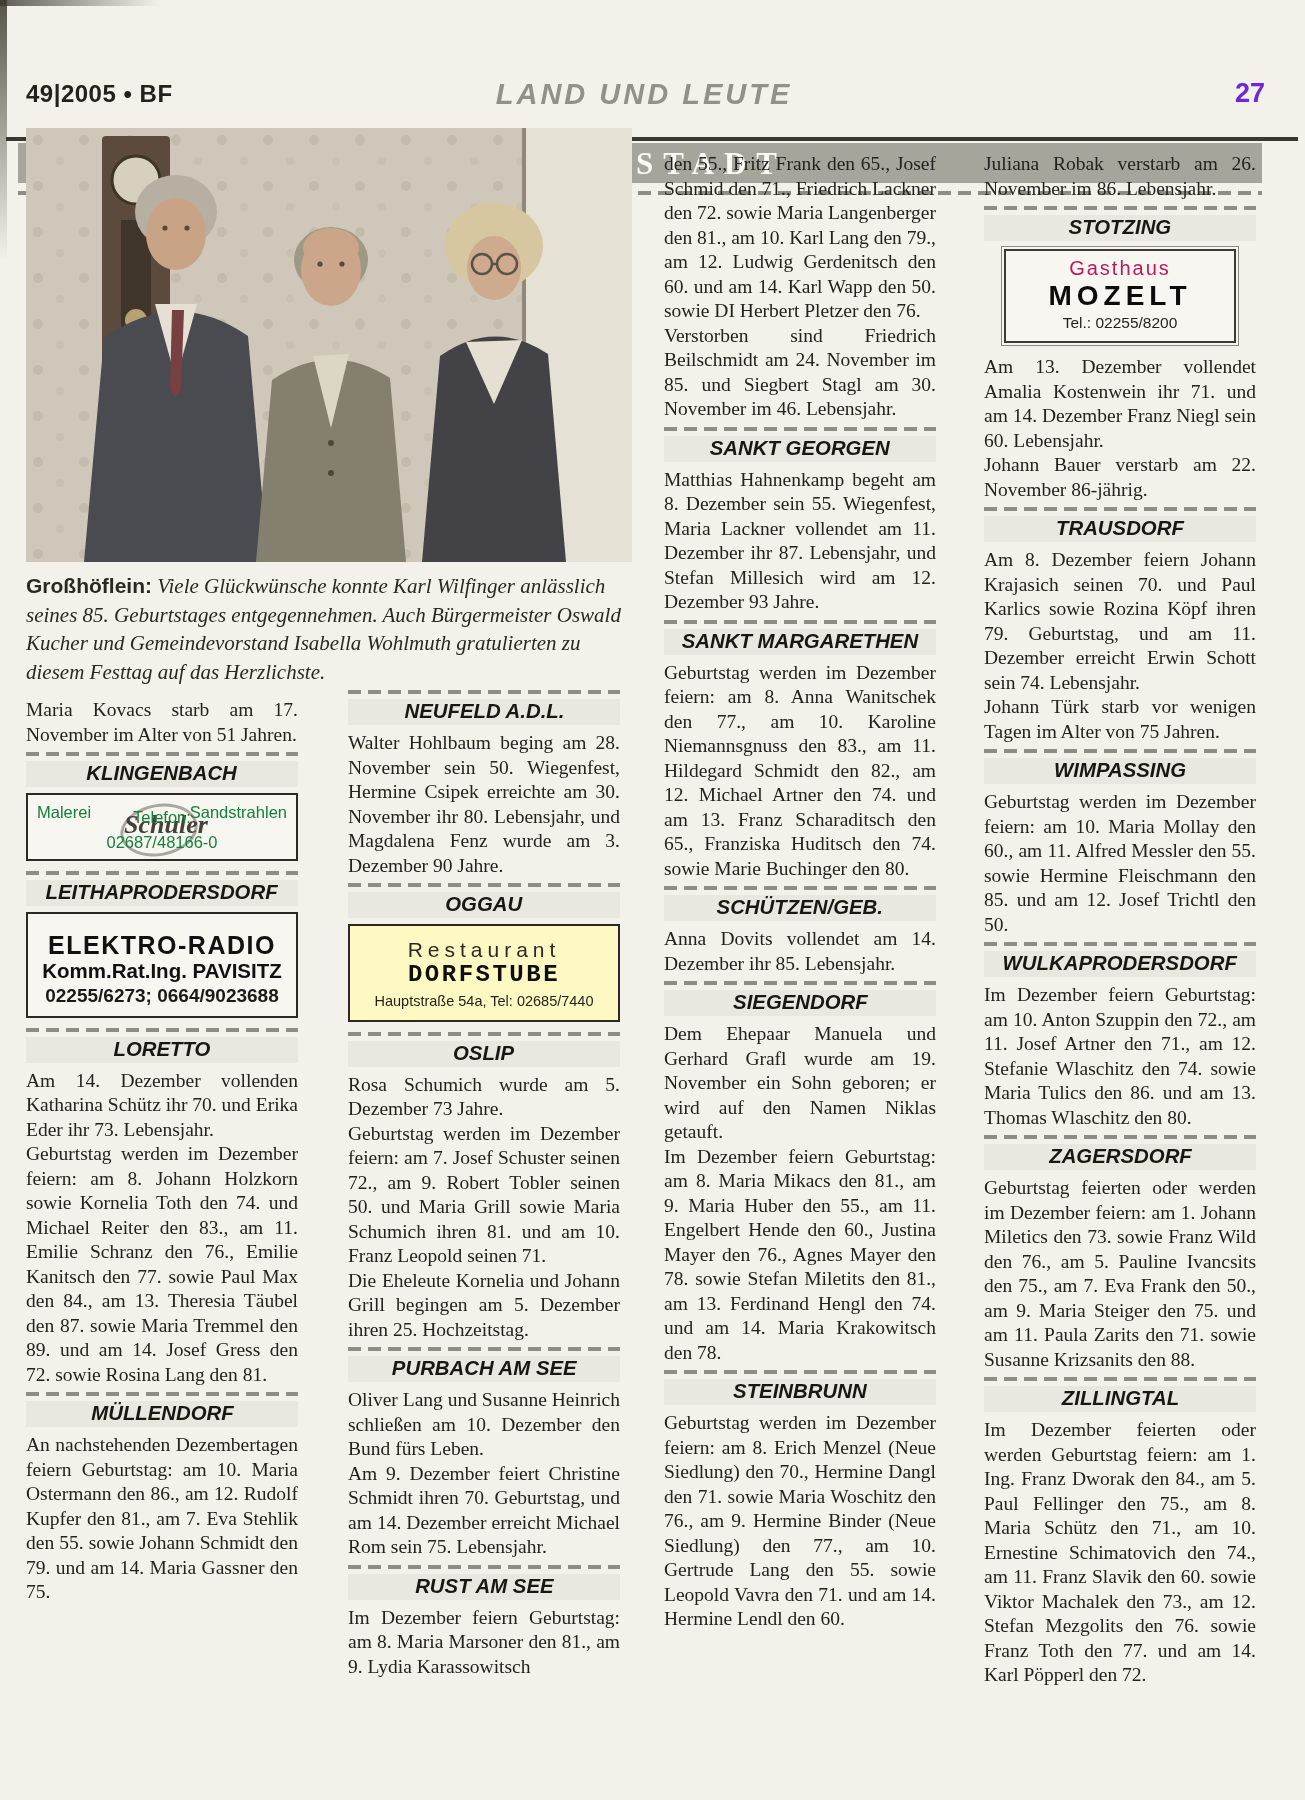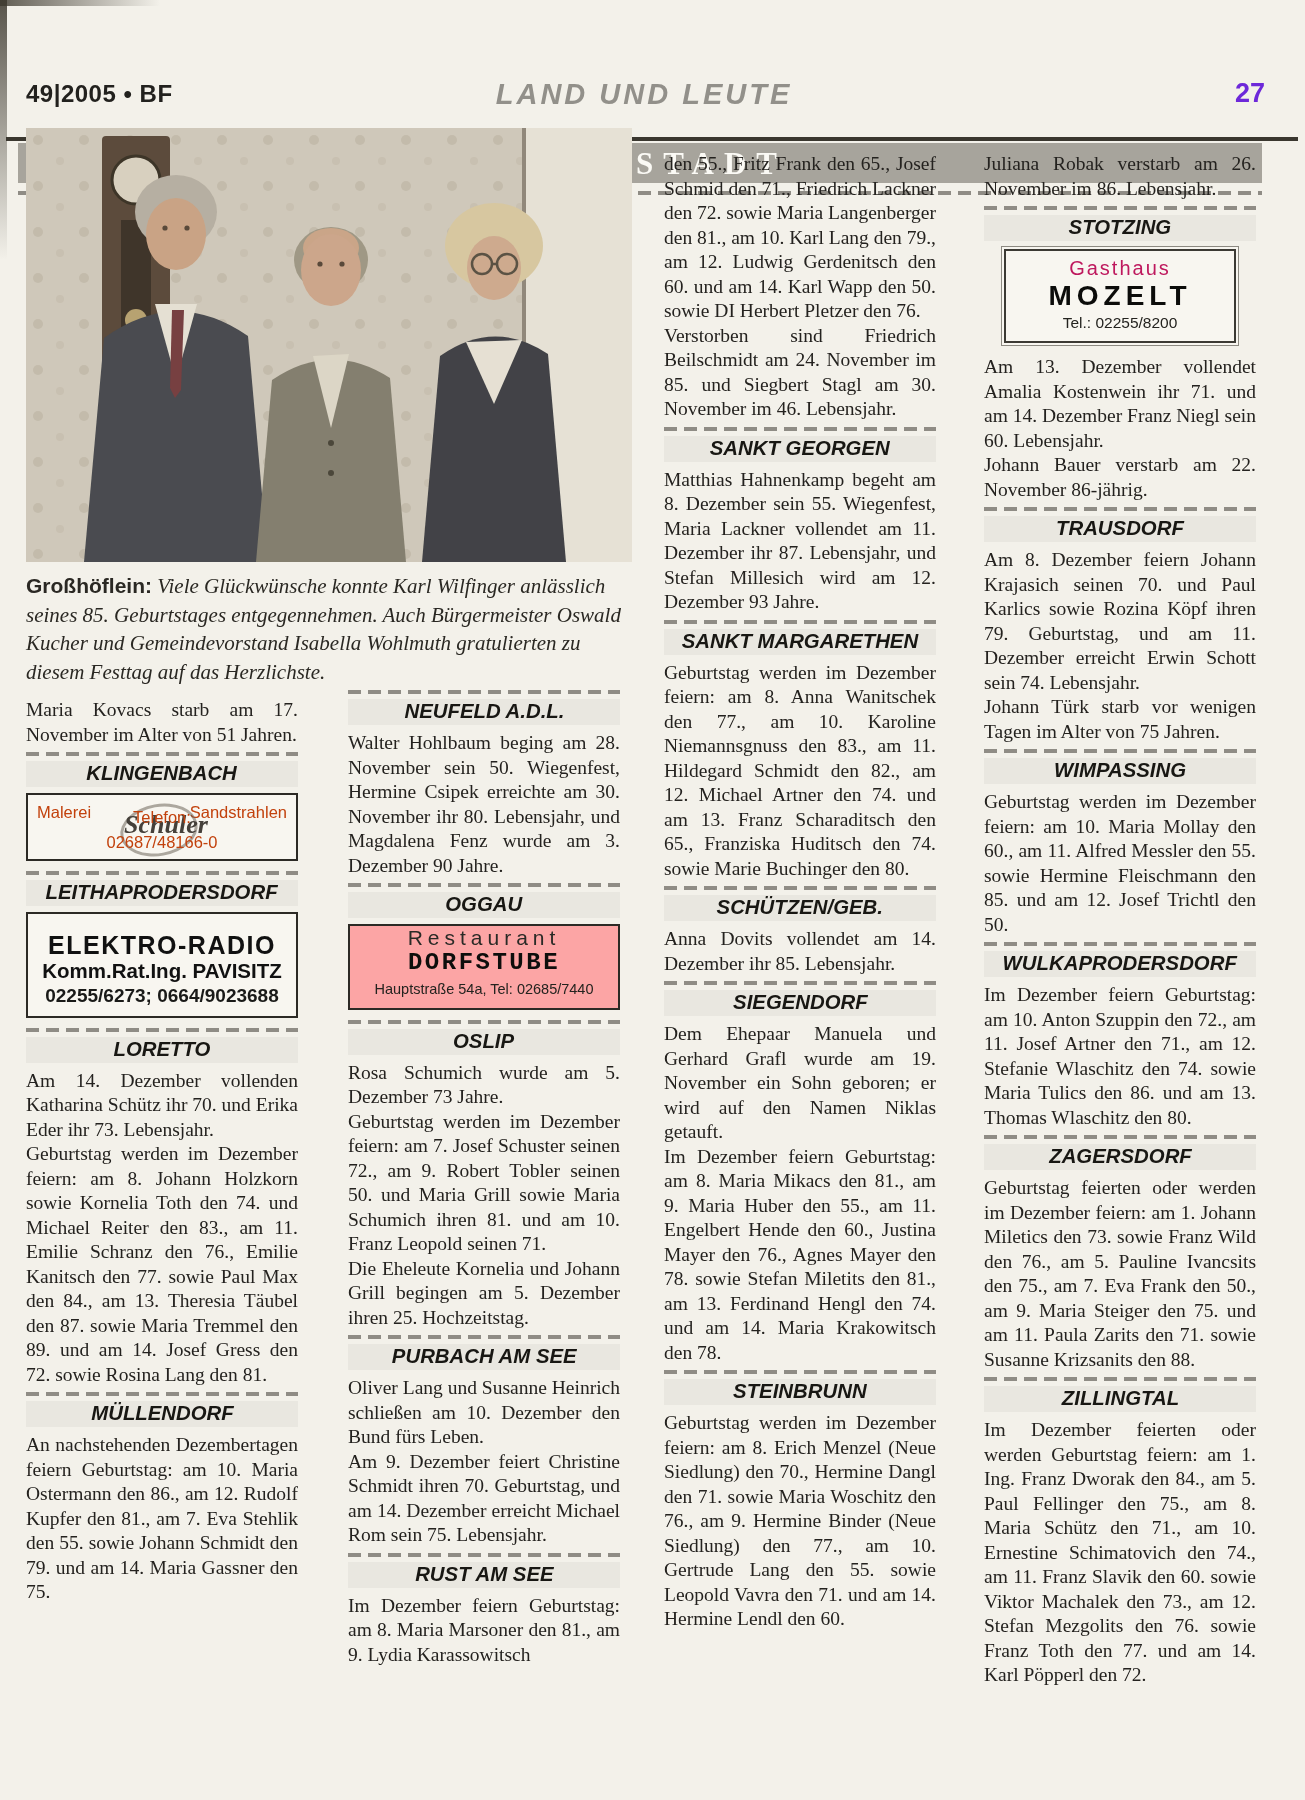--- a/index.html
+++ b/index.html
@@ -54,33 +54,33 @@
   .sec .dash { margin-bottom:5px; }
   .sec .band { background:#e9e7e0; height:26px; line-height:26px; text-align:center; }
   .town { display:inline-block; white-space:nowrap; transform:scaleX(.97);
     font:italic 800 21px "Liberation Sans", sans-serif; color:#181713; letter-spacing:0; }
 
   
   .adbox { border:2.5px solid #2c2a25; background:#f8f6f0; margin:5px 0 10px;
     font-family:"Liberation Sans", sans-serif; text-align:center; }
   .ad-schuler { position:relative; height:64px; }
   .ad-schuler .row { position:absolute; left:9px; right:9px; display:flex;
-    justify-content:space-between; font-size:16.5px; color:#c2410c; }
+    justify-content:space-between; font-size:16.5px; color:#15803d; }
   .ad-schuler .row.top { top:5px; }
   .ad-schuler .row.bot { bottom:5px;flex-direction:column; }
   .schuler-logo { position:absolute; left:50%; top:50%; width:0; height:0; }
   .schuler-logo .swirl { position:absolute; left:-42px; top:-23px; width:72px; height:46px;
     border:3px solid rgba(95,88,76,.5); border-radius:50%; transform:rotate(-10deg); }
   .schuler-logo b { position:absolute; left:-38px; top:-17px; white-space:nowrap;
     font:italic 800 26px "Liberation Serif", serif; color:#45403a; }
   .ad-elektro { padding:19px 2px 7px; }
   .ad-elektro .l1 { font-size:25px; font-weight:800; letter-spacing:1.5px; color:#111; }
   .ad-elektro .l2 { font-size:20.5px; font-weight:800; color:#111; margin-top:1px; }
   .ad-elektro .l3 { font-size:19px; font-weight:600; color:#1a1a18; margin-top:1px; }
-  .ad-dorfstube { background:#fca5a5; padding:0 2px 6px; }
+  .ad-dorfstube { background:#fef9c3; padding:12px 2px 6px; }
   .ad-dorfstube .l1 { font-size:21px; letter-spacing:5px; color:#2a2a26; }
   .ad-dorfstube .l2 { font-size:24px; font-weight:800; letter-spacing:2.5px; color:#0e0e0c;font-family:Liberation Mono, monospace; }
   .ad-dorfstube .l3 { font-size:14.5px; color:#24231f; margin-top:2px; }
   .ad-mozelt { width:224px; margin:8px auto 12px; padding:5px 2px 6px;
     border:2px solid #3c3a34; box-shadow:0 0 0 2px #f8f6f0, 0 0 0 3px #8d8a82; }
   .ad-mozelt .l1 { font-size:20px; font-weight:400; letter-spacing:2px; color:#be185d; }
   .ad-mozelt .l2 { font-size:28px; font-weight:800; letter-spacing:5px; color:#0c0c0a; line-height:29px; }
   .ad-mozelt .l3 { font-size:15.5px; color:#24231f; margin-top:1px; }
 </style>
 </head>

